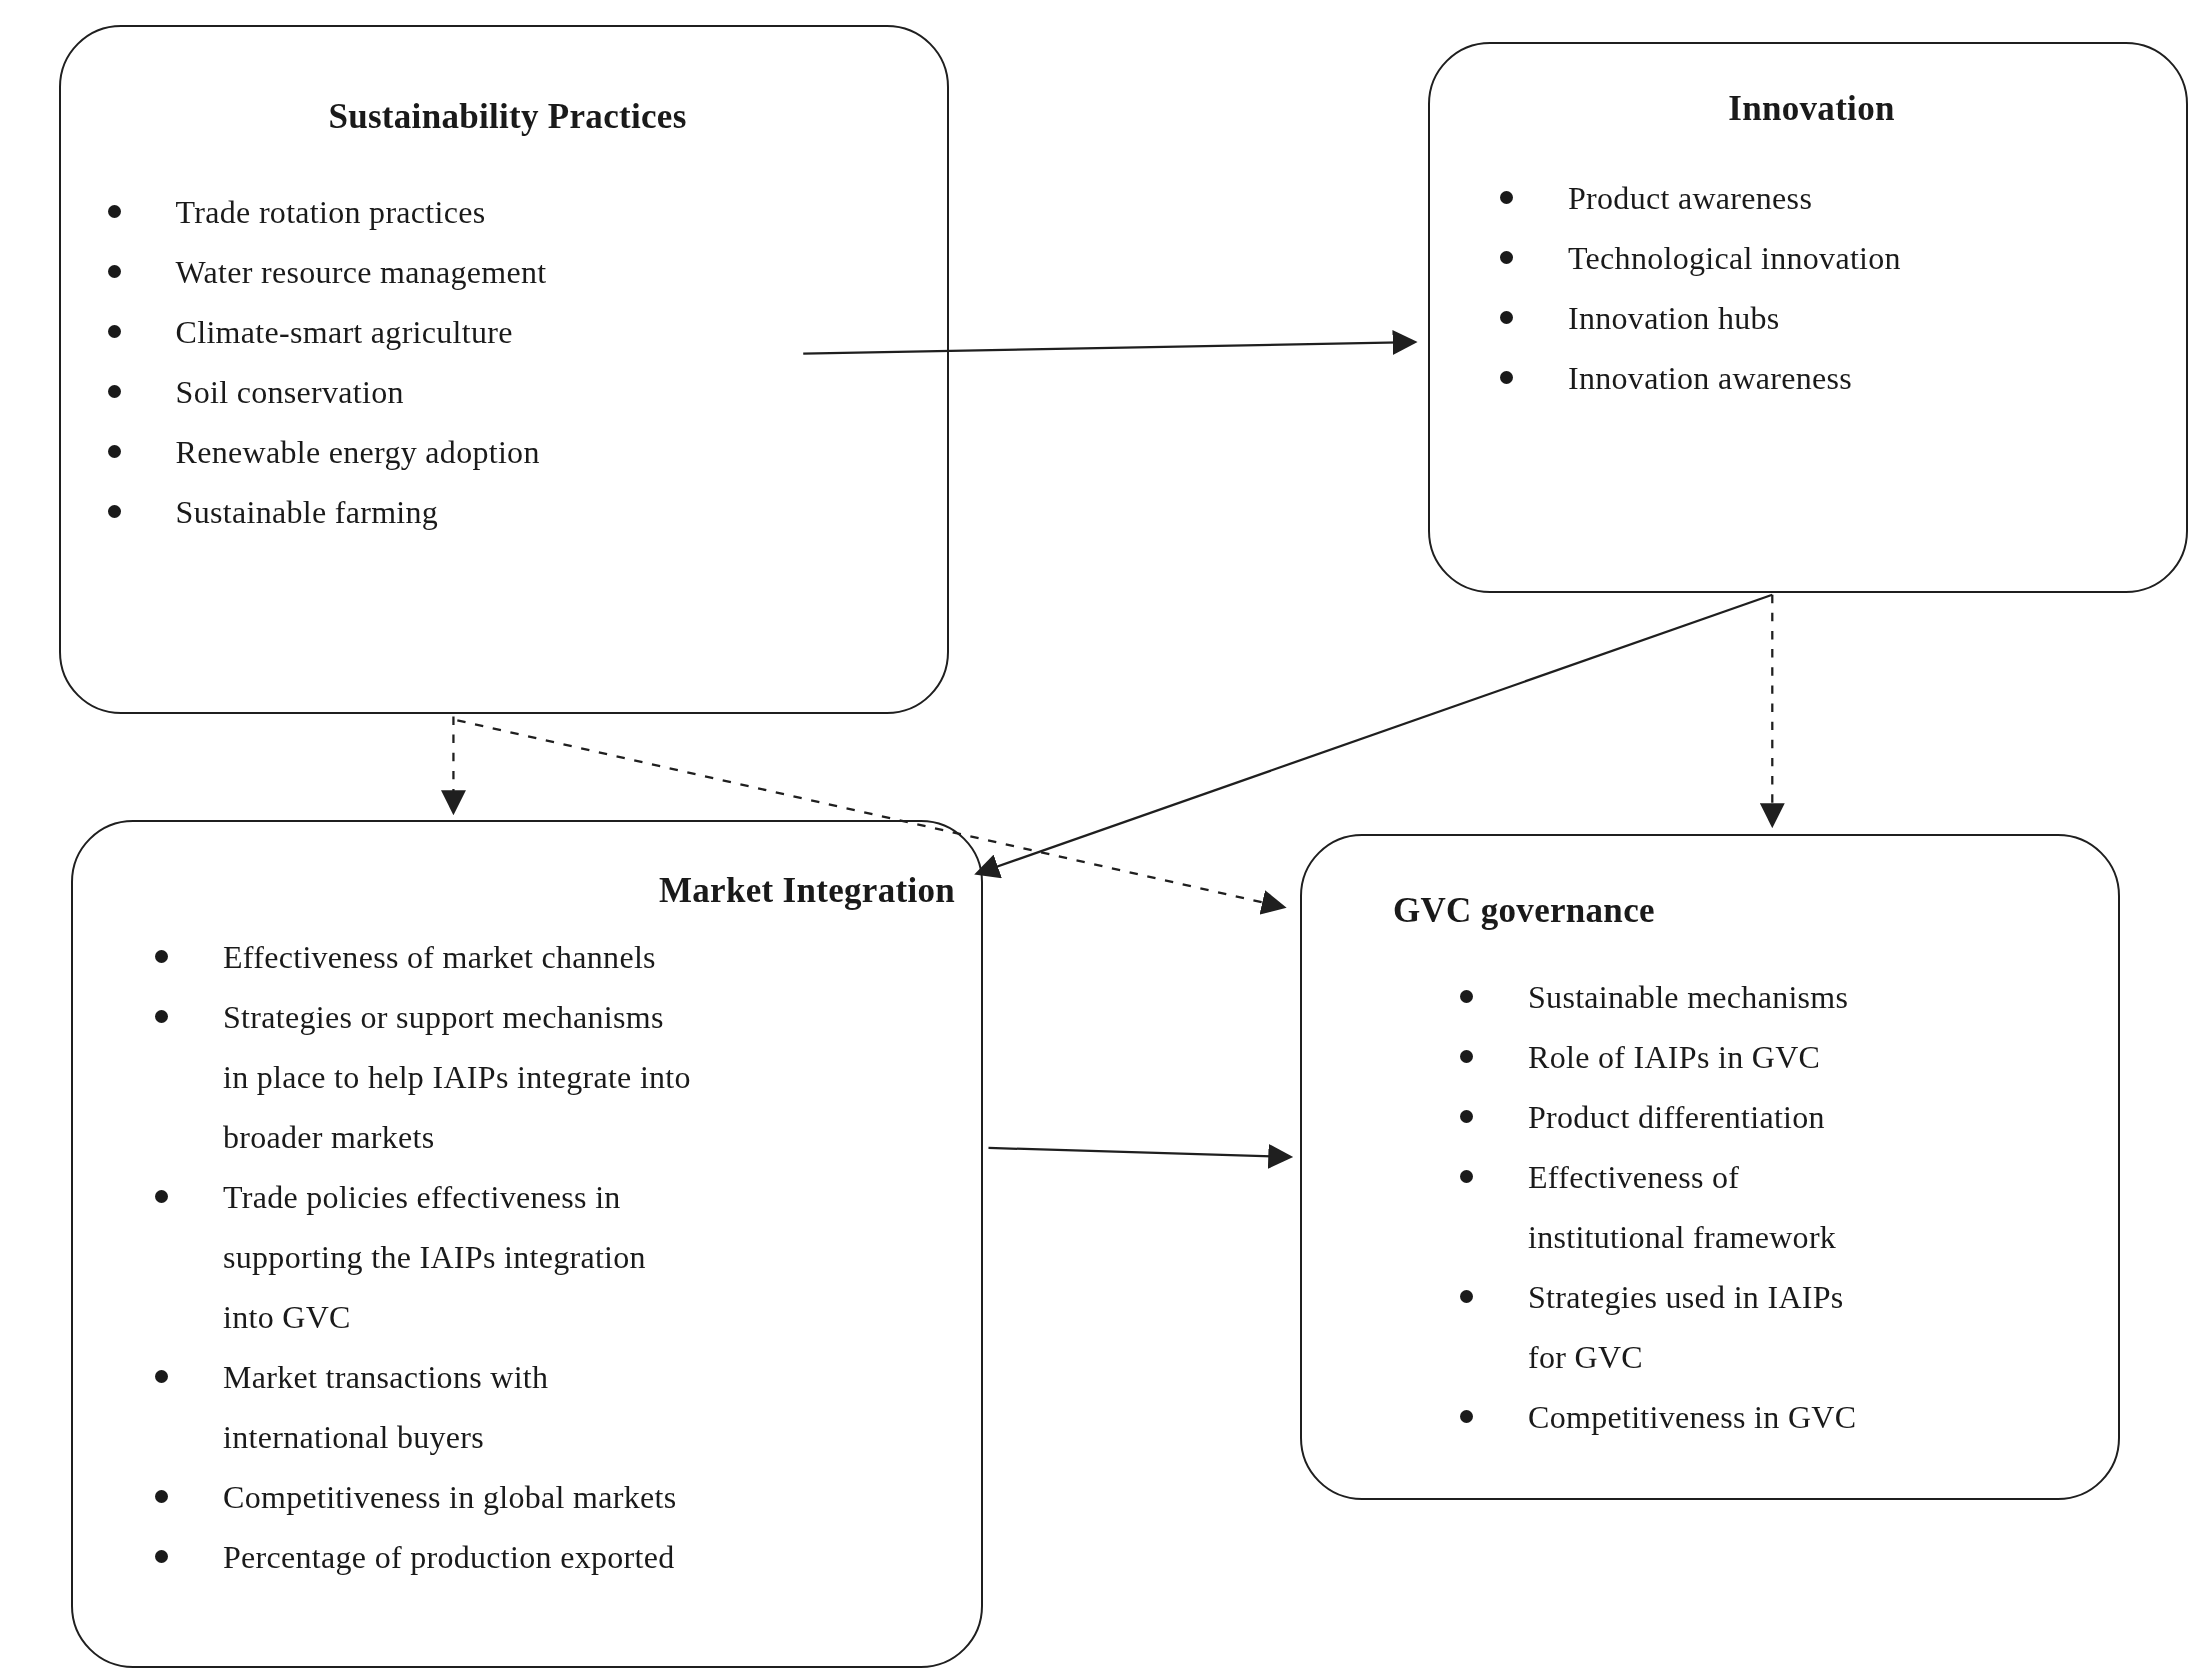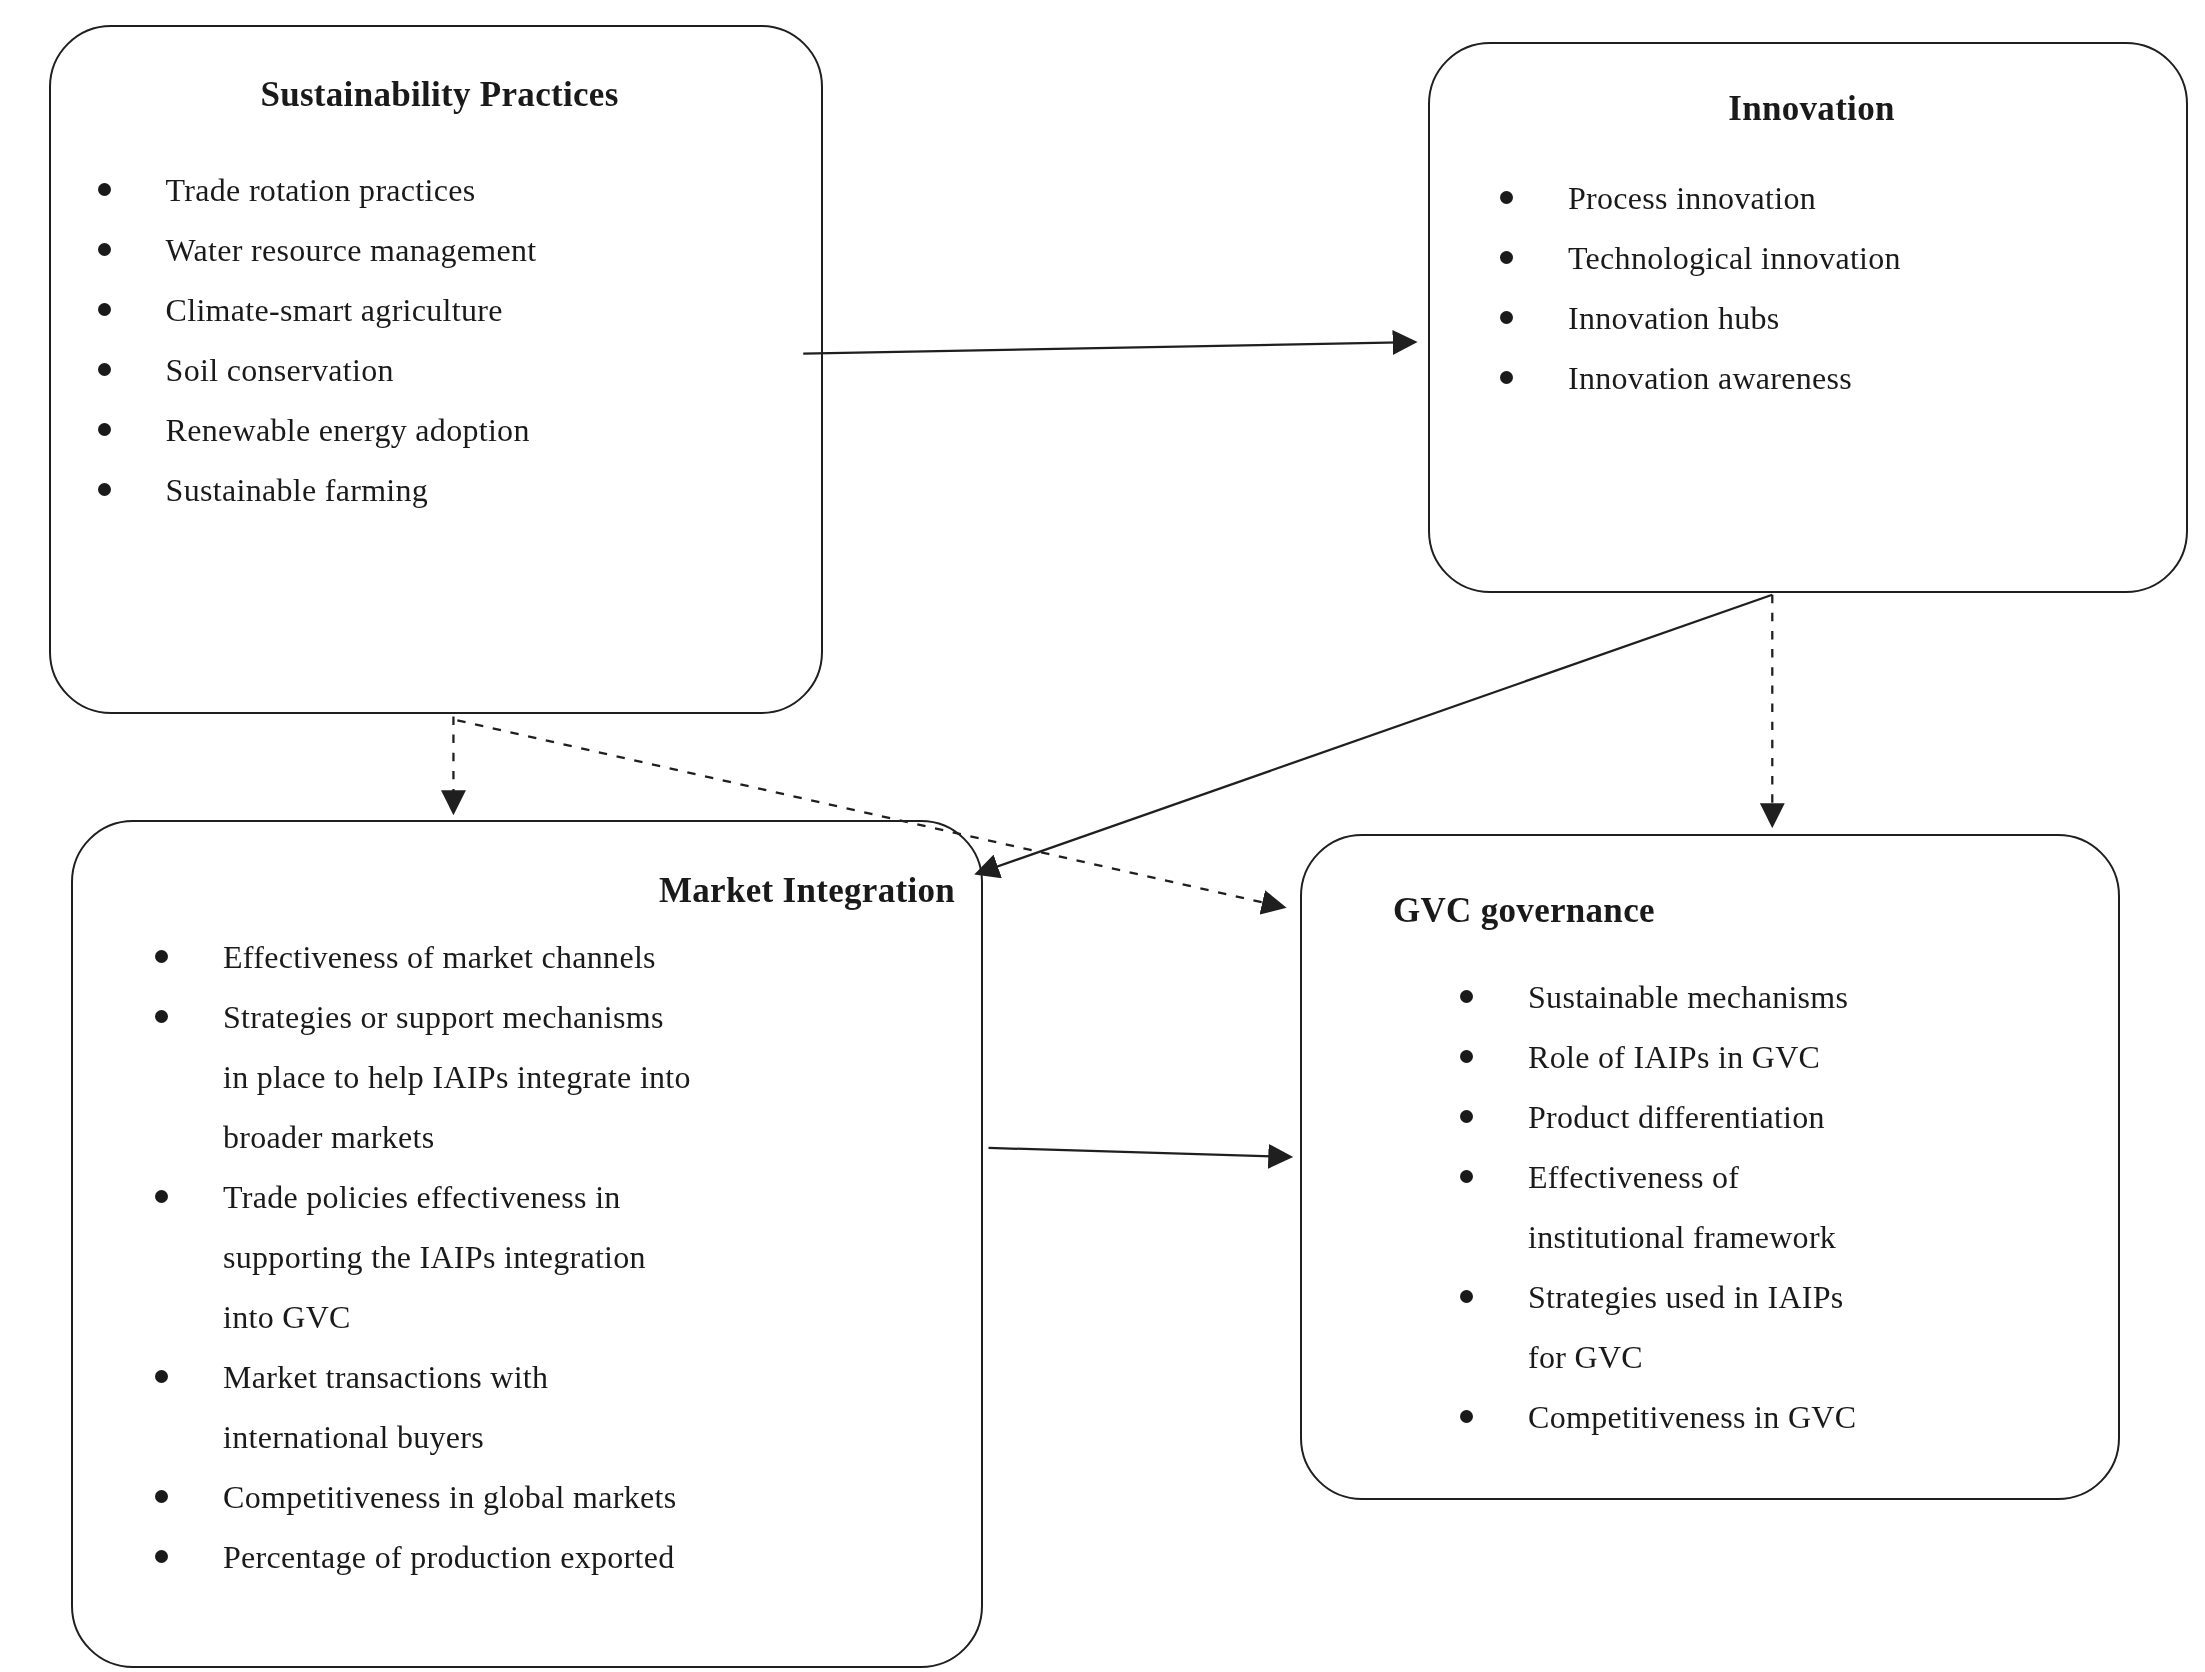--- a/index.html
+++ b/index.html
@@ -42,21 +42,21 @@
     content: "";
     position: absolute;
     left: 5.2px;
     top: 23px;
     width: 13px;
     height: 13px;
     border-radius: 50%;
     background: #1a1a1a;
   }
 
-  #box-sustainability { left: 49px;  top: 25px;   width: 774px; height: 689px; padding: 48px 32px 0 39px; }
+  #box-sustainability { left: 59px;  top: 25px;   width: 890px; height: 689px; padding: 70px 32px 0 39px; }
   #box-sustainability h2 { text-align: center; margin-bottom: 45px; }
   #box-sustainability ul { margin-left: 2.6px; }
 
   #box-innovation { left: 1428px; top: 42px; width: 760px; height: 551px; padding: 45px 32px 14px 39px; }
   #box-innovation h2 { text-align: center; margin-bottom: 39px; }
   #box-innovation ul { margin-left: 26px; }
 
   #box-market { left: 71px; top: 820px; width: 912px; height: 848px; padding: 49px 26px 0 39px; }
   #box-market h2 { text-align: right; margin-bottom: 16px; }
   #box-market ul { margin-left: 38px; }
@@ -88,21 +88,21 @@
       <li>Climate-smart agriculture</li>
       <li>Soil conservation</li>
       <li>Renewable energy adoption</li>
       <li>Sustainable farming</li>
     </ul>
   </div>
 
   <div class="box" id="box-innovation">
     <h2>Innovation</h2>
     <ul>
-      <li>Process innovation</li>
+      <li>Product awareness</li>
       <li>Technological innovation</li>
       <li>Innovation hubs</li>
       <li>Innovation awareness</li>
     </ul>
   </div>
 
   <div class="box" id="box-market">
     <h2>Market Integration</h2>
     <ul>
       <li>Effectiveness of market channels</li>

